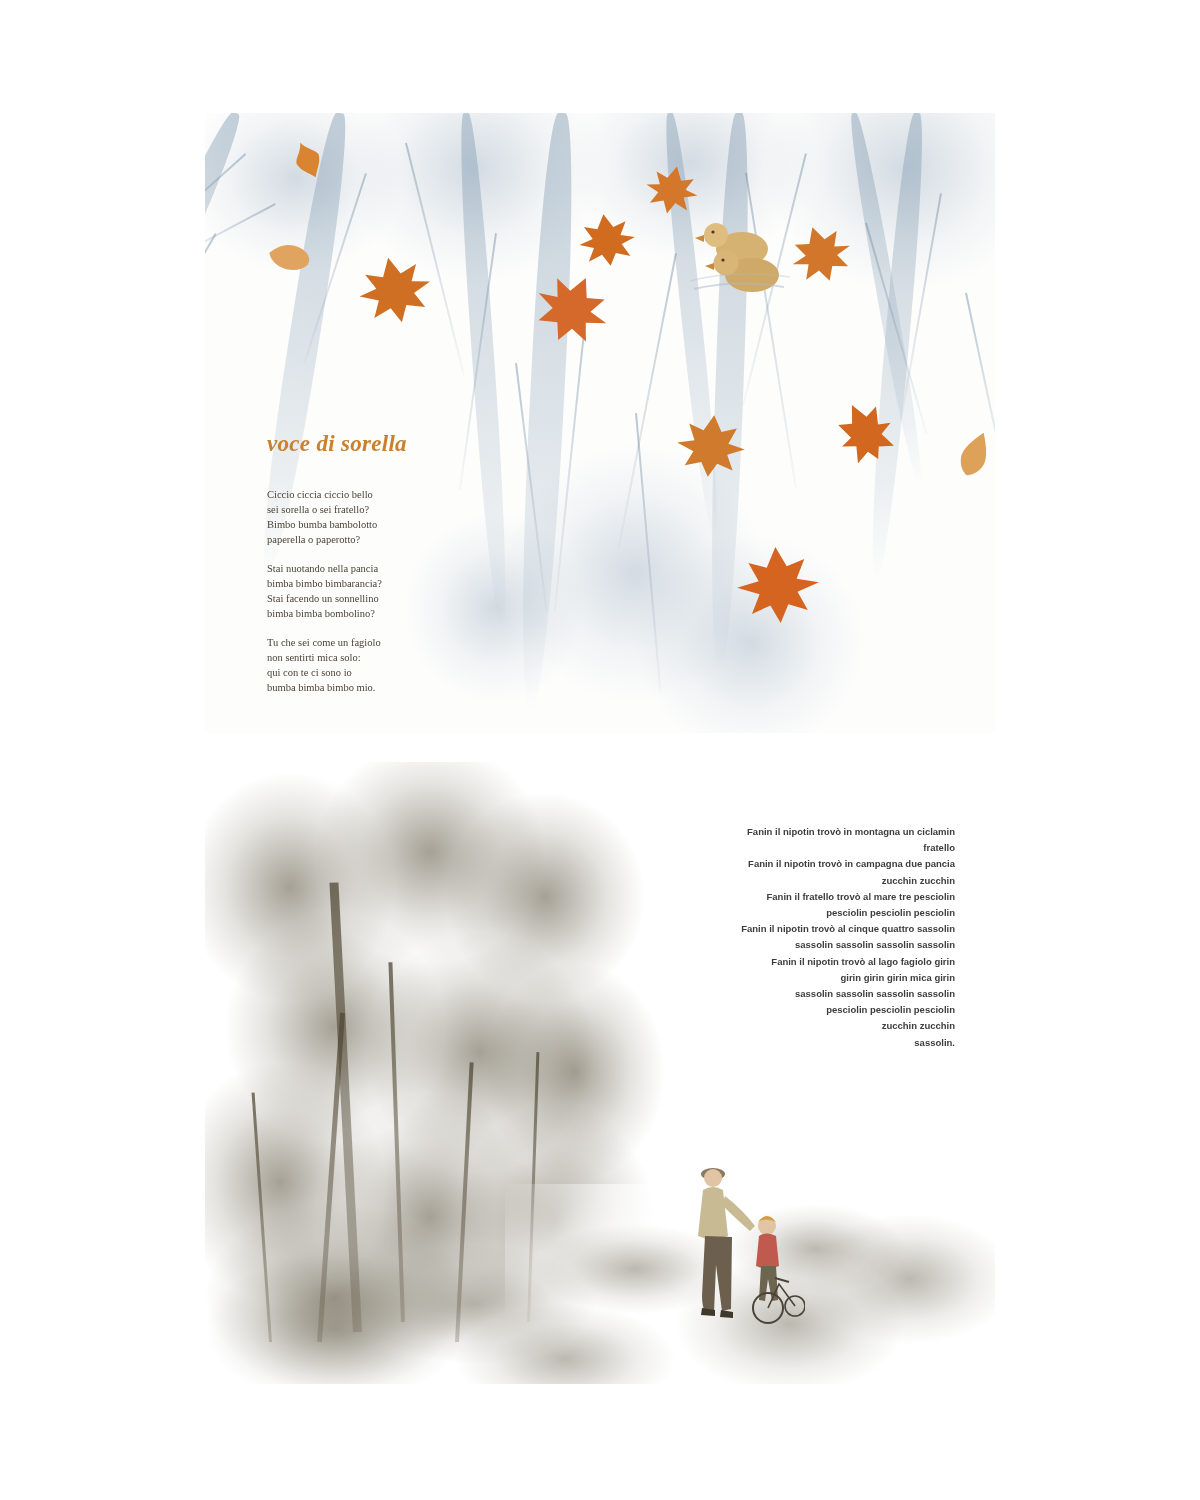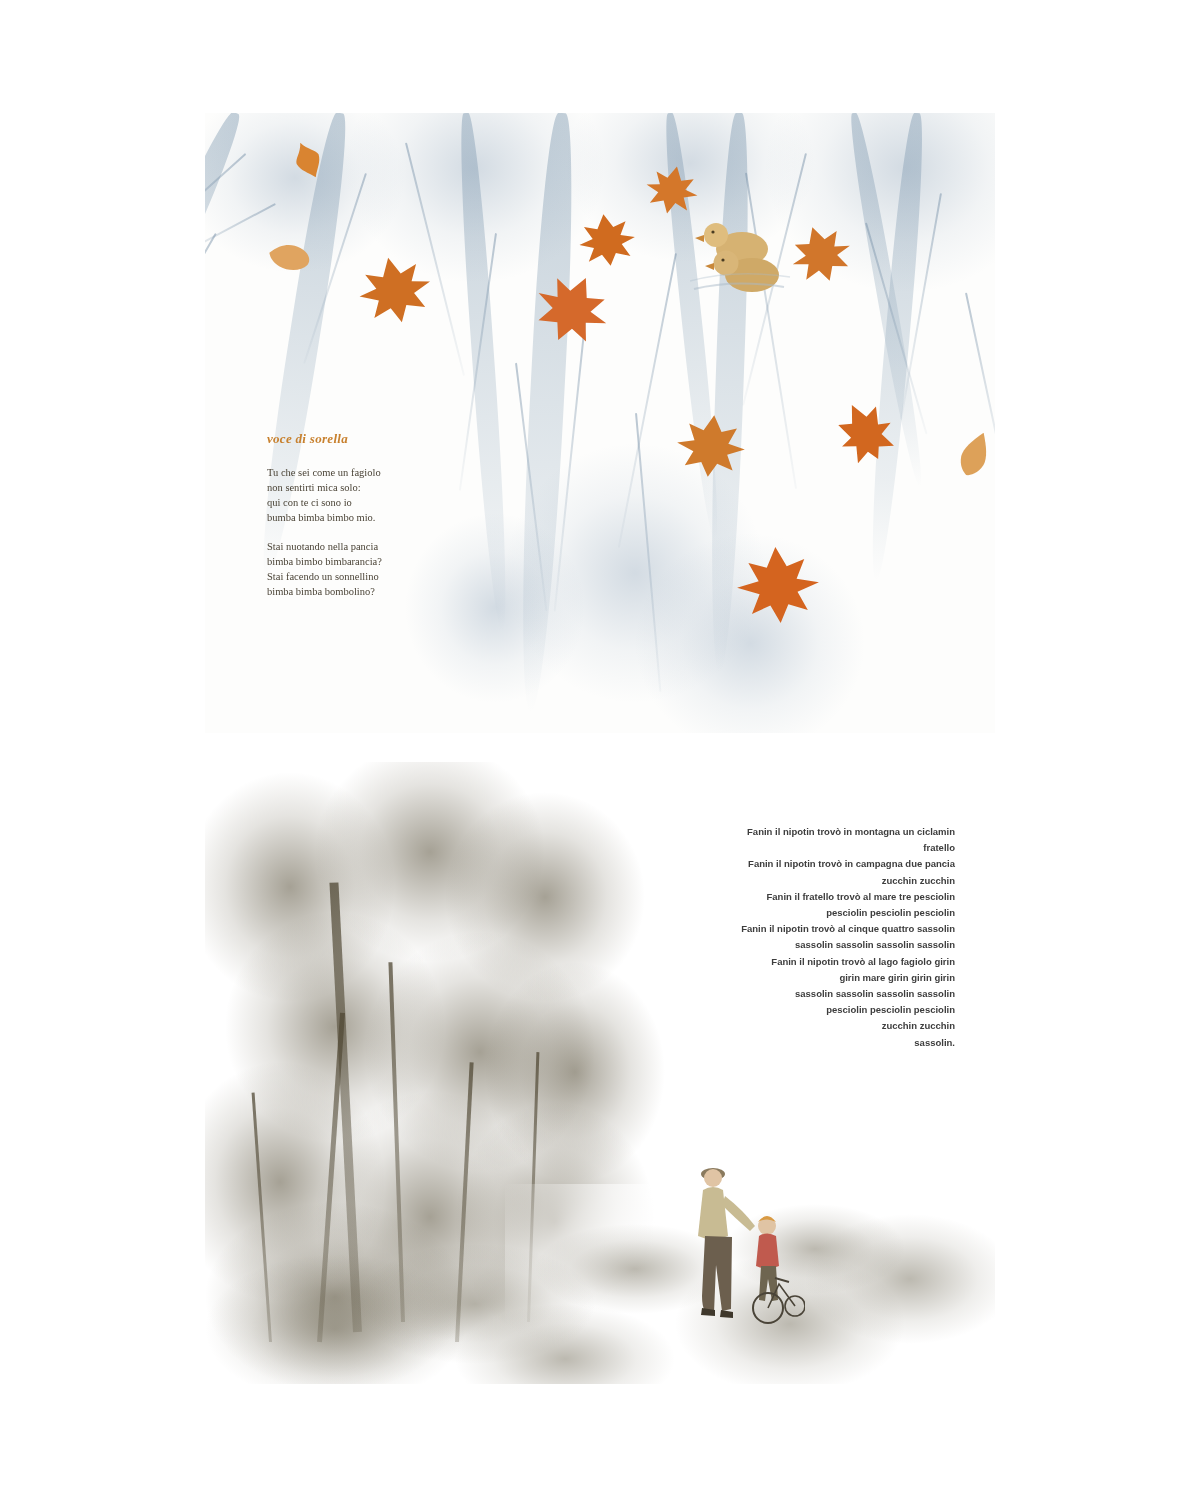--- a/index.html
+++ b/index.html
@@ -64,24 +64,24 @@
   .poem-one {
     position: absolute;
     left: 62px;
     top: 318px;
     width: 260px;
   }
   .poem-title {
     font-family: "Liberation Serif", serif;
     font-weight: bold;
     font-style: italic;
-    font-size: 13px;
+    font-size: 23px;
     color: #c8812e;
     letter-spacing: 0.3px;
-    margin-bottom: 18px;
+    margin-bottom: 30px;
   }
   .poem-stanza {
     font-family: "Liberation Serif", serif;
     font-size: 10.5px;
     line-height: 15px;
     color: #4a4336;
     margin-bottom: 14px;
   }
 
   
@@ -253,33 +253,39 @@
   </div>
   <div class="leaf" style="left:530px; top:432px; transform: rotate(-4deg);">
     <svg width="86" height="80" viewBox="0 0 86 80">
         <path d="M43 2 L53 22 L71 16 L62 35 L84 40 L62 48 L71 67 L52 60 L43 78 L34 60 L15 67 L24 48 L2 40 L24 35 L15 16 L33 22 Z" fill="#d4641f"></path>
       </svg>
   </div>
 
   <div class="poem-one">
     <div class="poem-title">voce di sorella</div>
 
+    <div class="poem-stanza">
+      <div>Ciccio ciccia ciccio bello</div>
+      <div>sei sorella o sei fratello?</div>
+      <div>Bimbo bumba bambolotto</div>
+      <div>paperella o paperotto?</div>
+    </div>
+
+    <div class="poem-stanza">
+      <div>Stai nuotando nella pancia</div>
+      <div>bimba bimbo bimbarancia?</div>
+      <div>Stai facendo un sonnellino</div>
+      <div>bimba bimba bombolino?</div>
+    </div>
 
     <div class="poem-stanza">
       <div>Tu che sei come un fagiolo</div>
       <div>non sentirti mica solo:</div>
       <div>qui con te ci sono io</div>
       <div>bumba bimba bimbo mio.</div>
-    </div>
-
-    <div class="poem-stanza">
-      <div>Stai nuotando nella pancia</div>
-      <div>bimba bimbo bimbarancia?</div>
-      <div>Stai facendo un sonnellino</div>
-      <div>bimba bimba bombolino?</div>
     </div>
   </div>
 </div>
 
 <div class="spread-two">
 
   <div class="ink-forest">
     <div class="ink-blob" style="left:-20px; top:10px;  width:210px; height:230px;"></div>
     <div class="ink-blob" style="left:110px; top:-20px; width:230px; height:220px;"></div>
     <div class="ink-blob" style="left:240px; top:30px;  width:200px; height:210px;"></div>
@@ -336,19 +342,19 @@
   <div class="poem-two">
     <div>Fanin il nipotin trovò in montagna un ciclamin</div>
     <div>fratello</div>
     <div>Fanin il nipotin trovò in campagna due pancia</div>
     <div>zucchin zucchin</div>
     <div>Fanin il fratello trovò al mare tre pesciolin</div>
     <div>pesciolin pesciolin pesciolin</div>
     <div>Fanin il nipotin trovò al cinque quattro sassolin</div>
     <div>sassolin sassolin sassolin sassolin</div>
     <div>Fanin il nipotin trovò al lago fagiolo girin</div>
-    <div>girin mare girin girin girin</div>
+    <div>girin girin girin mica girin</div>
     <div>sassolin sassolin sassolin sassolin</div>
     <div>pesciolin pesciolin pesciolin</div>
     <div>zucchin zucchin</div>
     <div>sassolin.</div>
   </div>
 </div>
 
 </body></html>

